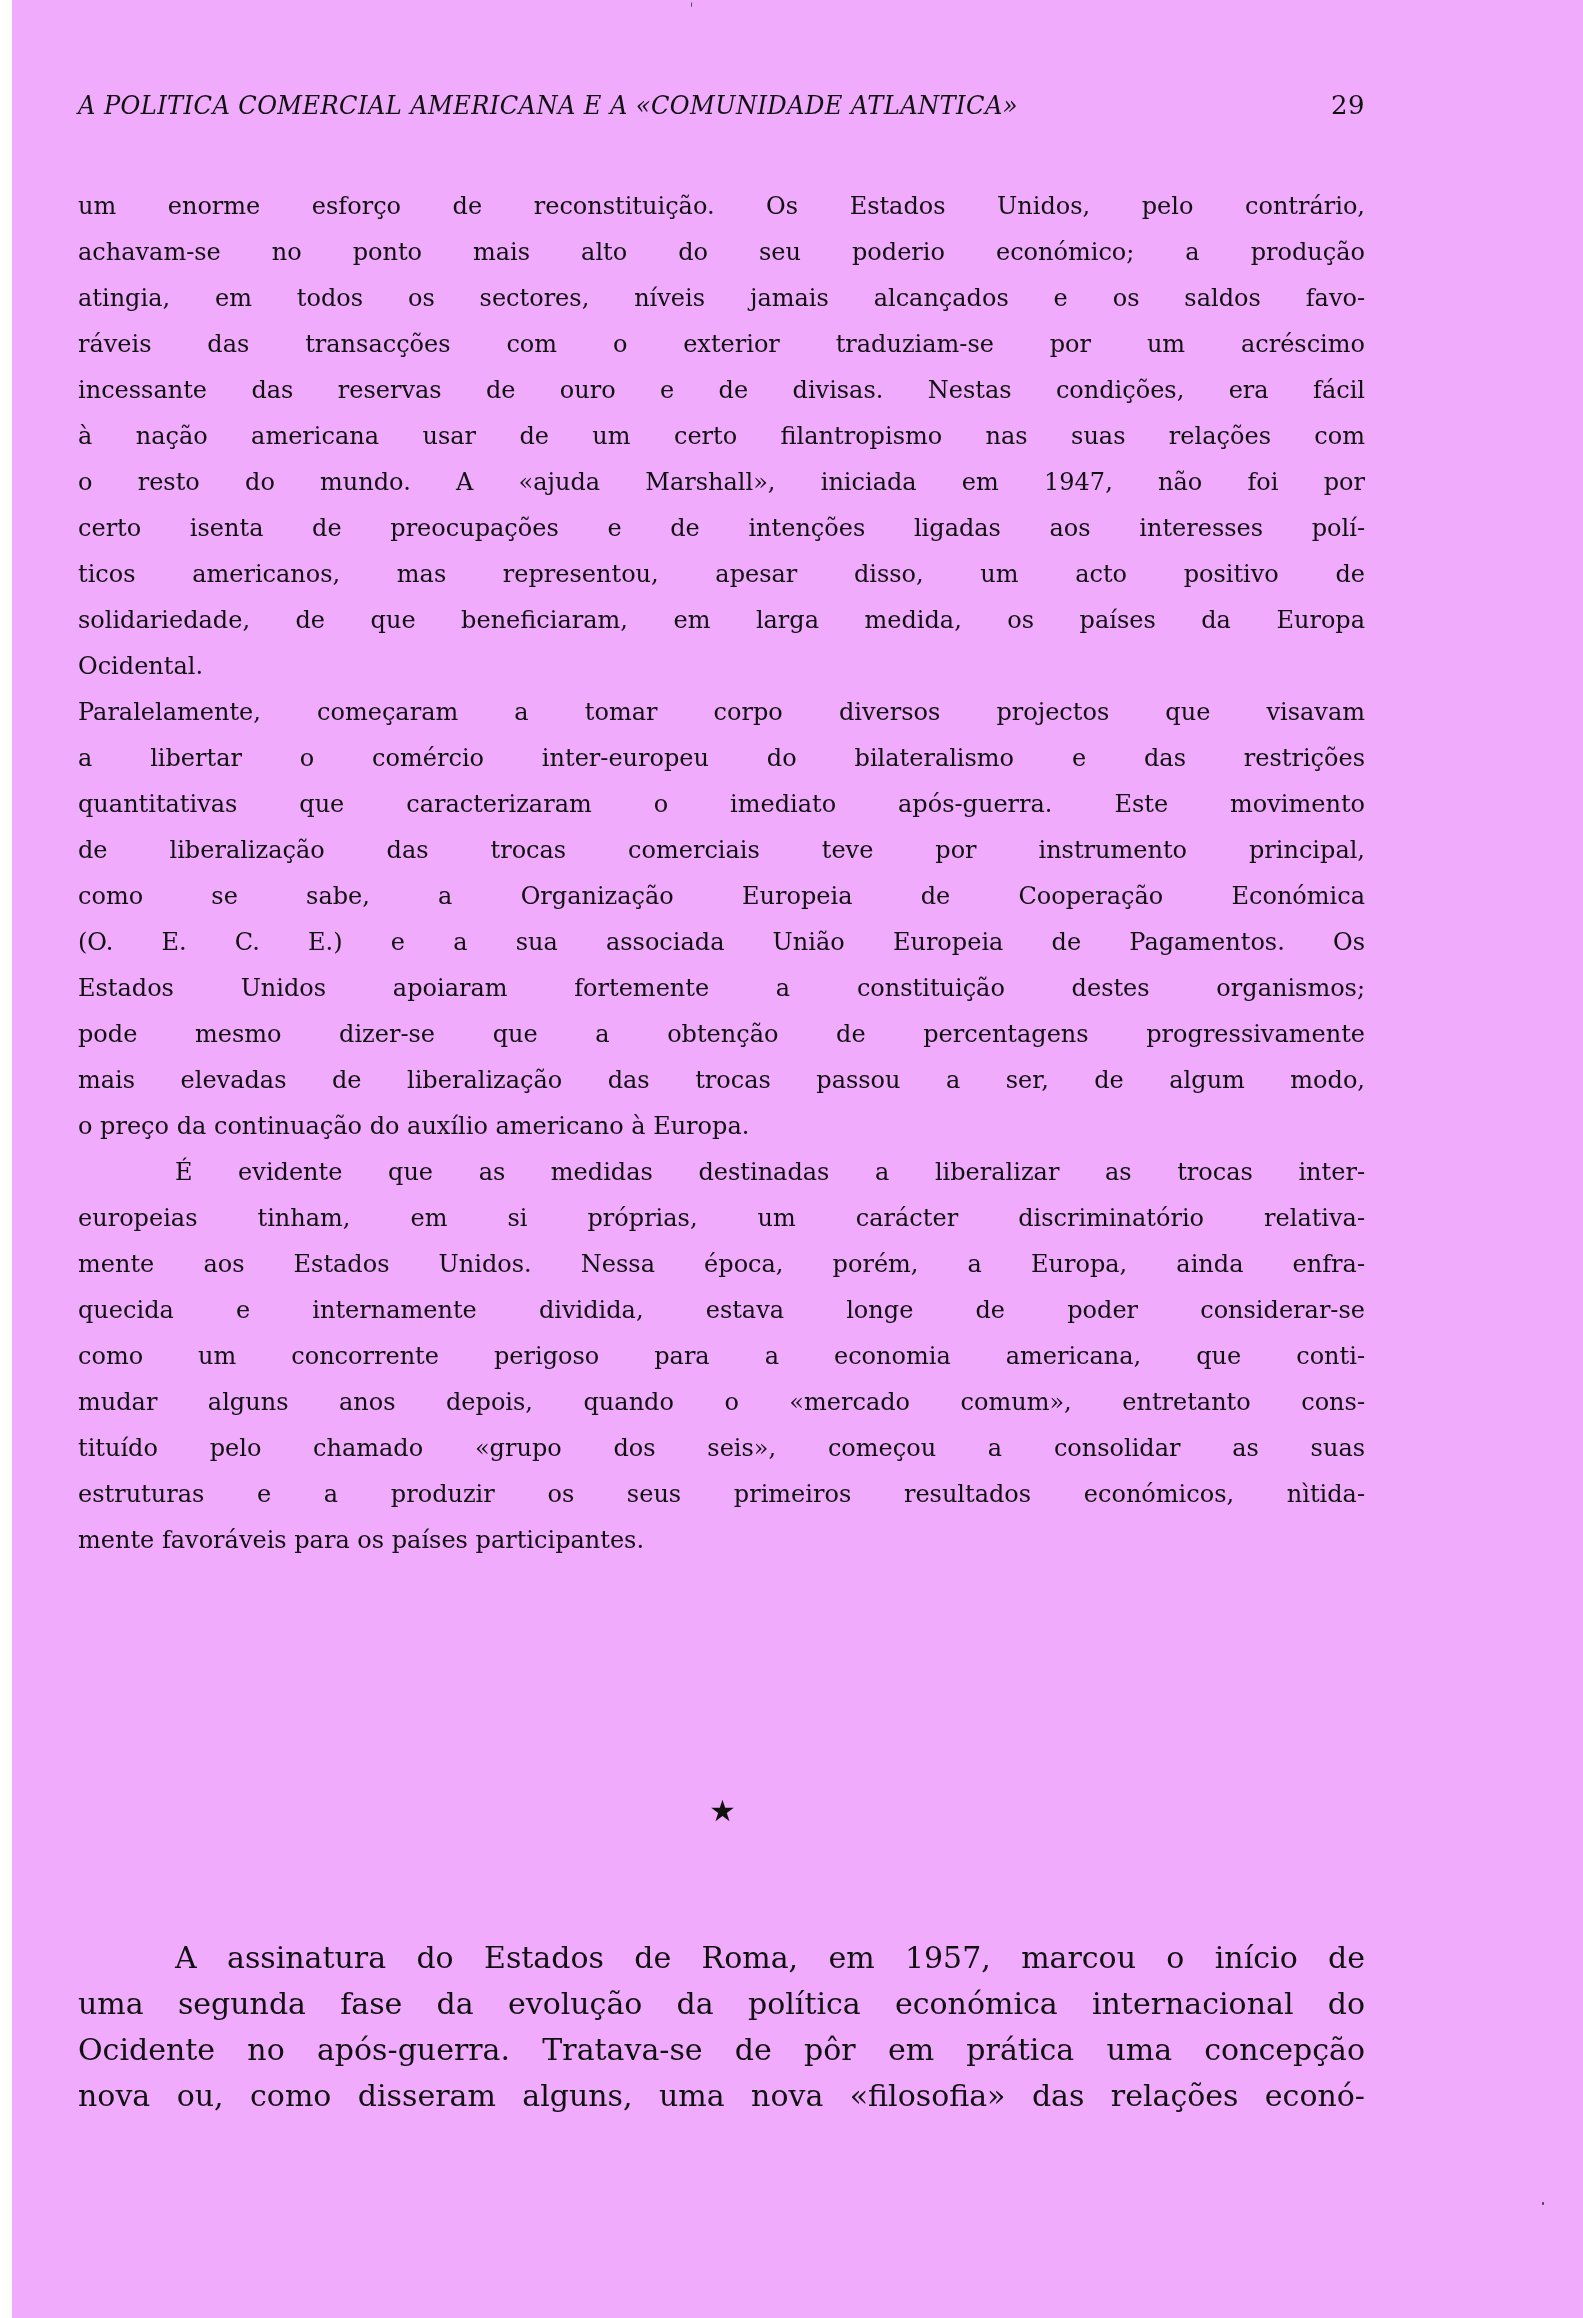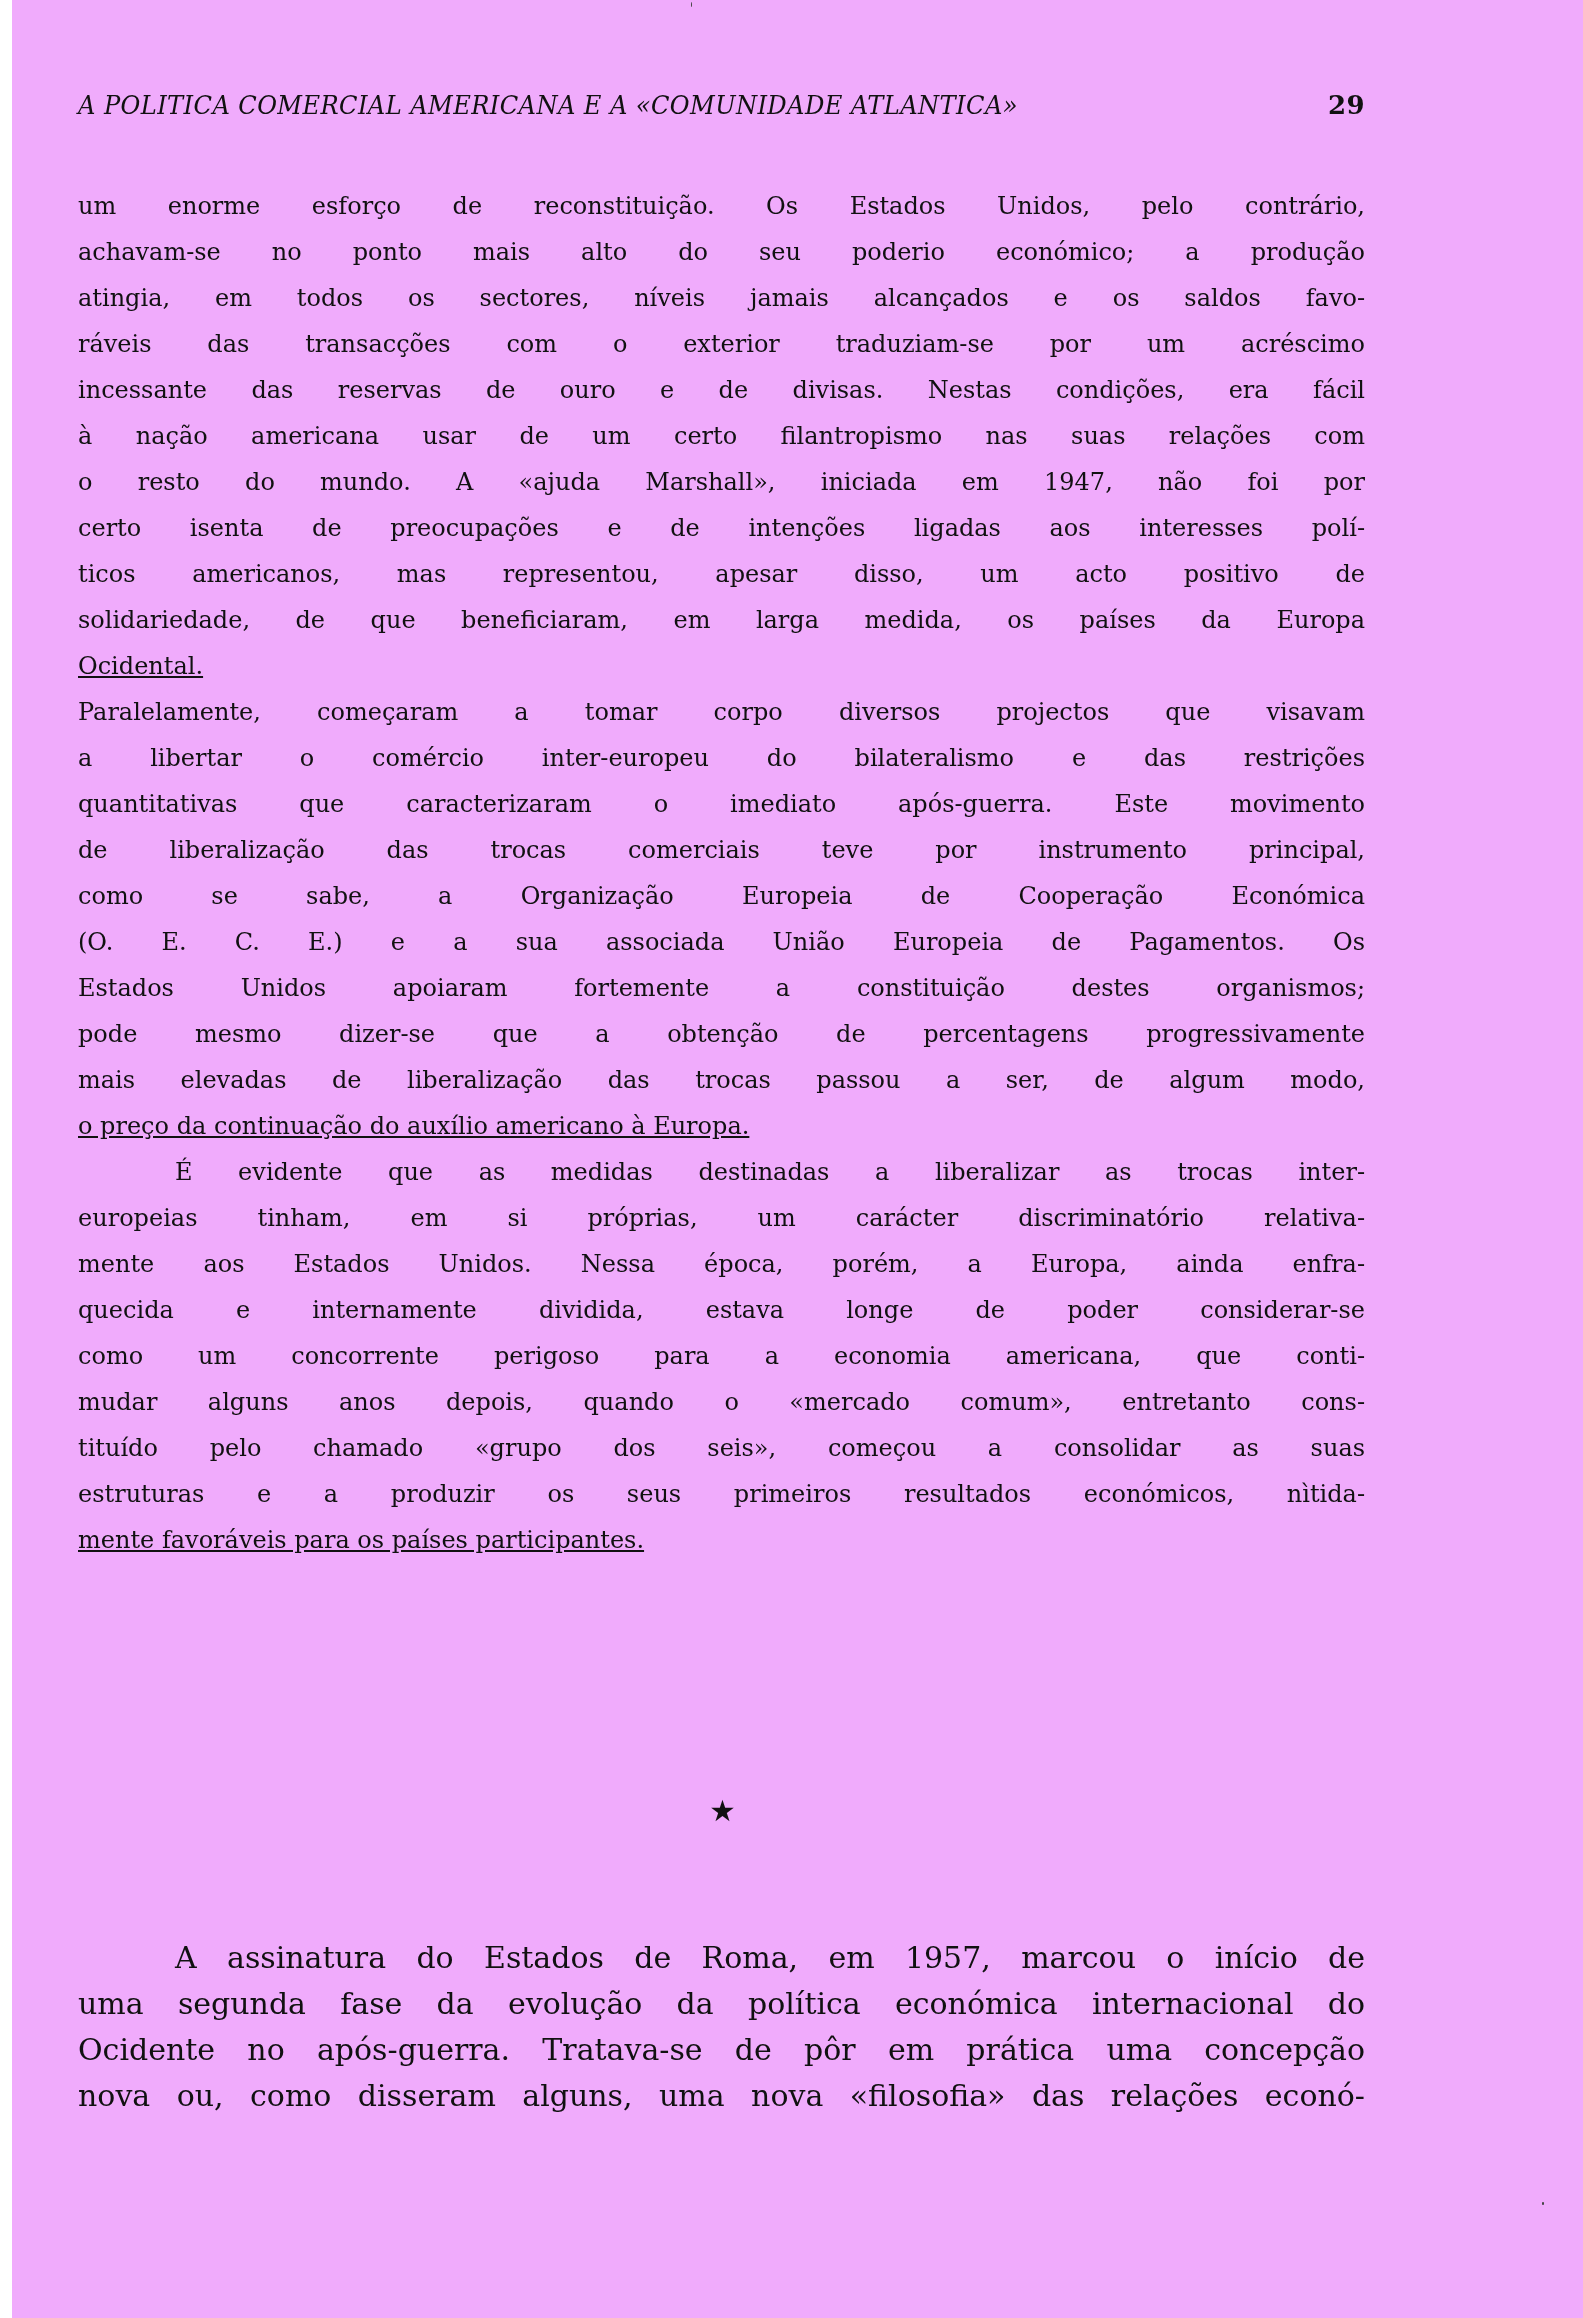--- a/index.html
+++ b/index.html
@@ -5,34 +5,34 @@
   html, body { margin: 0; padding: 0; background: #ffffff; }
   body { width: 1584px; height: 2319px; position: relative; overflow: hidden; }
   .page { position: absolute; left: 12px; top: 0; width: 1584px; height: 2319px; background: #f0abfc; }
   .header {
     position: absolute; left: 66px; top: 90px; width: 1287px; height: 38px;
     font-family: "DejaVu Serif", "Liberation Serif", serif;
     font-style: italic; font-size: 26px; color: #111;
     letter-spacing: 0.4px;
   }
   .header .title { position: absolute; left: 0; top: 0; white-space: nowrap; transform-origin: left center; transform: scaleX(0.93); }
-  .header .pageno { position: absolute; right: 0; top: 0; font-style: normal; font-weight: bold; }
+  .header .pageno { position: absolute; right: 0; top: 0; font-style: normal; }
   .body {
     position: absolute; left: 66px; top: 183px; width: 1287px;
     font-family: "DejaVu Serif", "Liberation Serif", serif;
     font-size: 24px; color: #111;
   }
   .line {
     display: block; height: 46px; line-height: 46px; white-space: nowrap;
     text-align: justify; text-align-last: justify; width: 1287px;
   }
   .line.last { text-align-last: left; }
   .line.indent { padding-left: 97px; width: 1190px; }
   .line > span { display: inline-block; width: 100%; text-align: justify; text-align-last: justify; }
-  .line.last > span { text-align-last: left; text-decoration: underline; }
+  .line.last > span { text-align-last: left; }
   .star {
     position: absolute; left: 695px; top: 1796px; width: 31px; height: 31px;
     font-family: "DejaVu Sans", sans-serif; font-size: 29.5px; line-height: 31px; color: #111; text-align: center;
   }
   .section2 { position: absolute; left: 66px; top: 1935px; width: 1287px;
     font-family: "DejaVu Serif", "Liberation Serif", serif; font-size: 30px; color: #111; }
   .speck { position: absolute; width: 2.6px; height: 2.6px; background: #444; border-radius: 50%; }
 </style>
 </head>
 <body>

